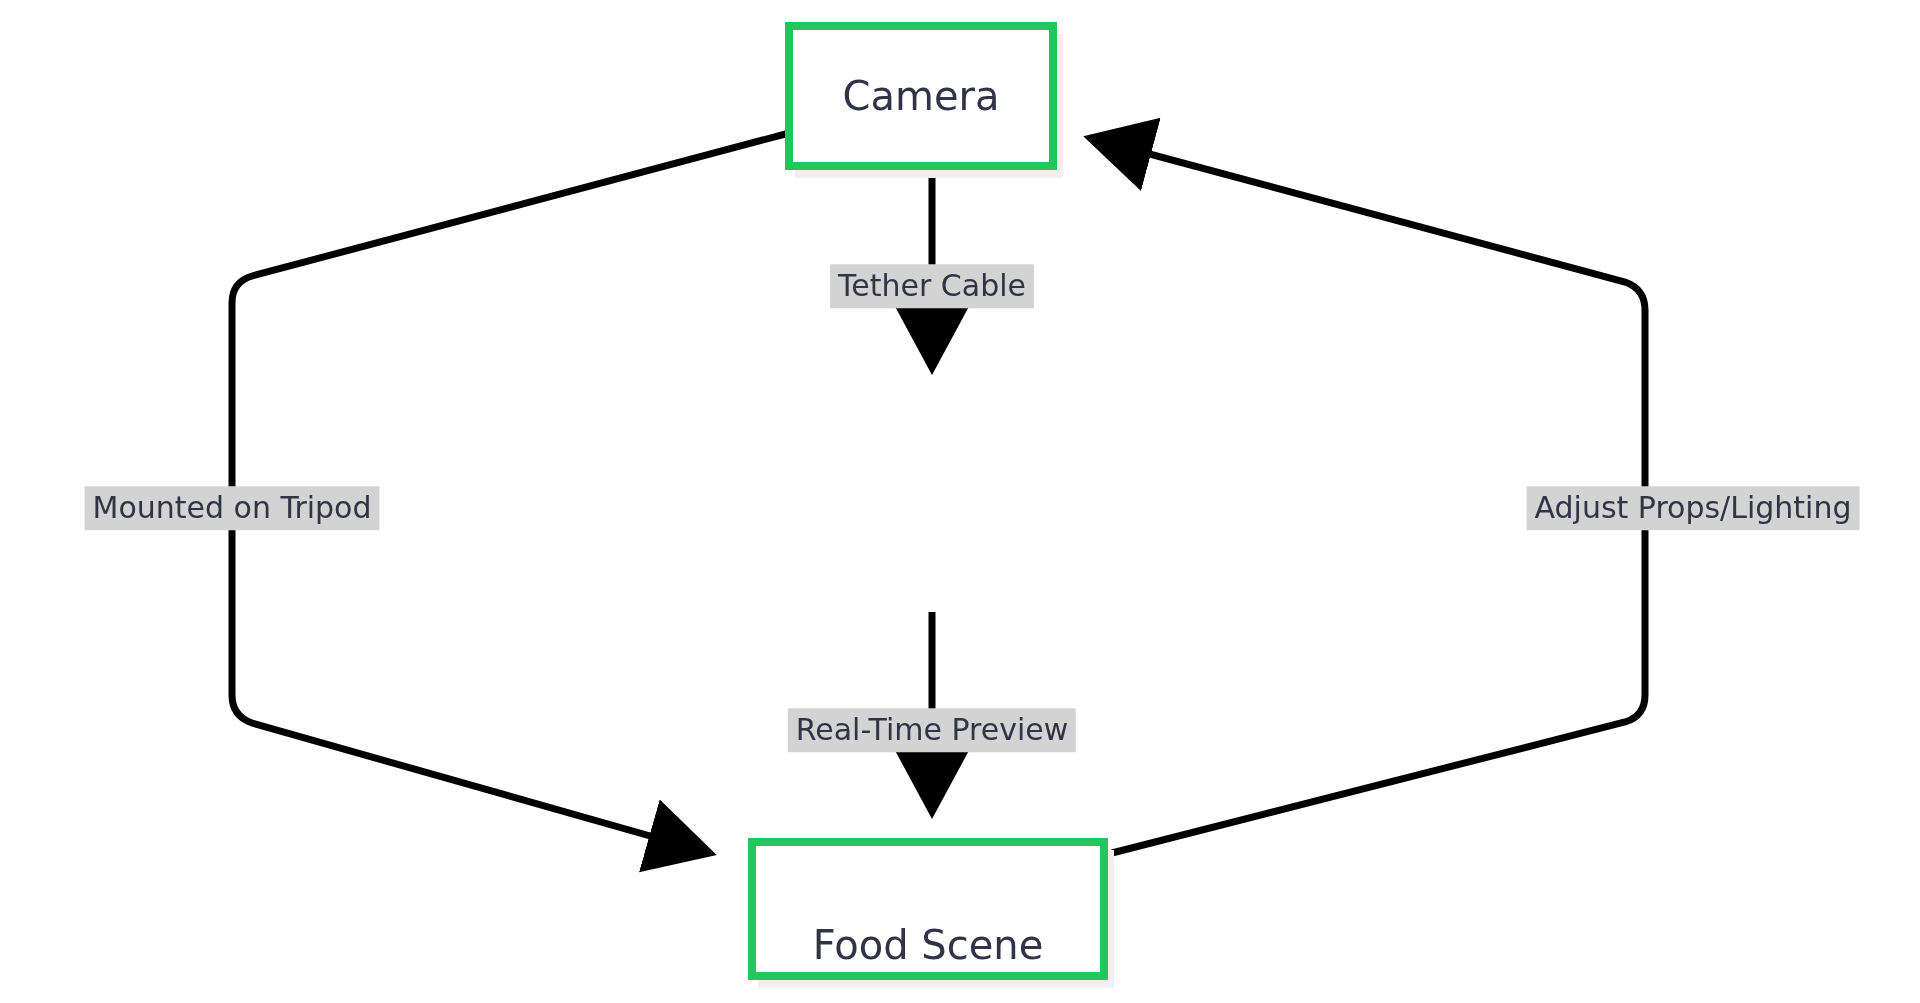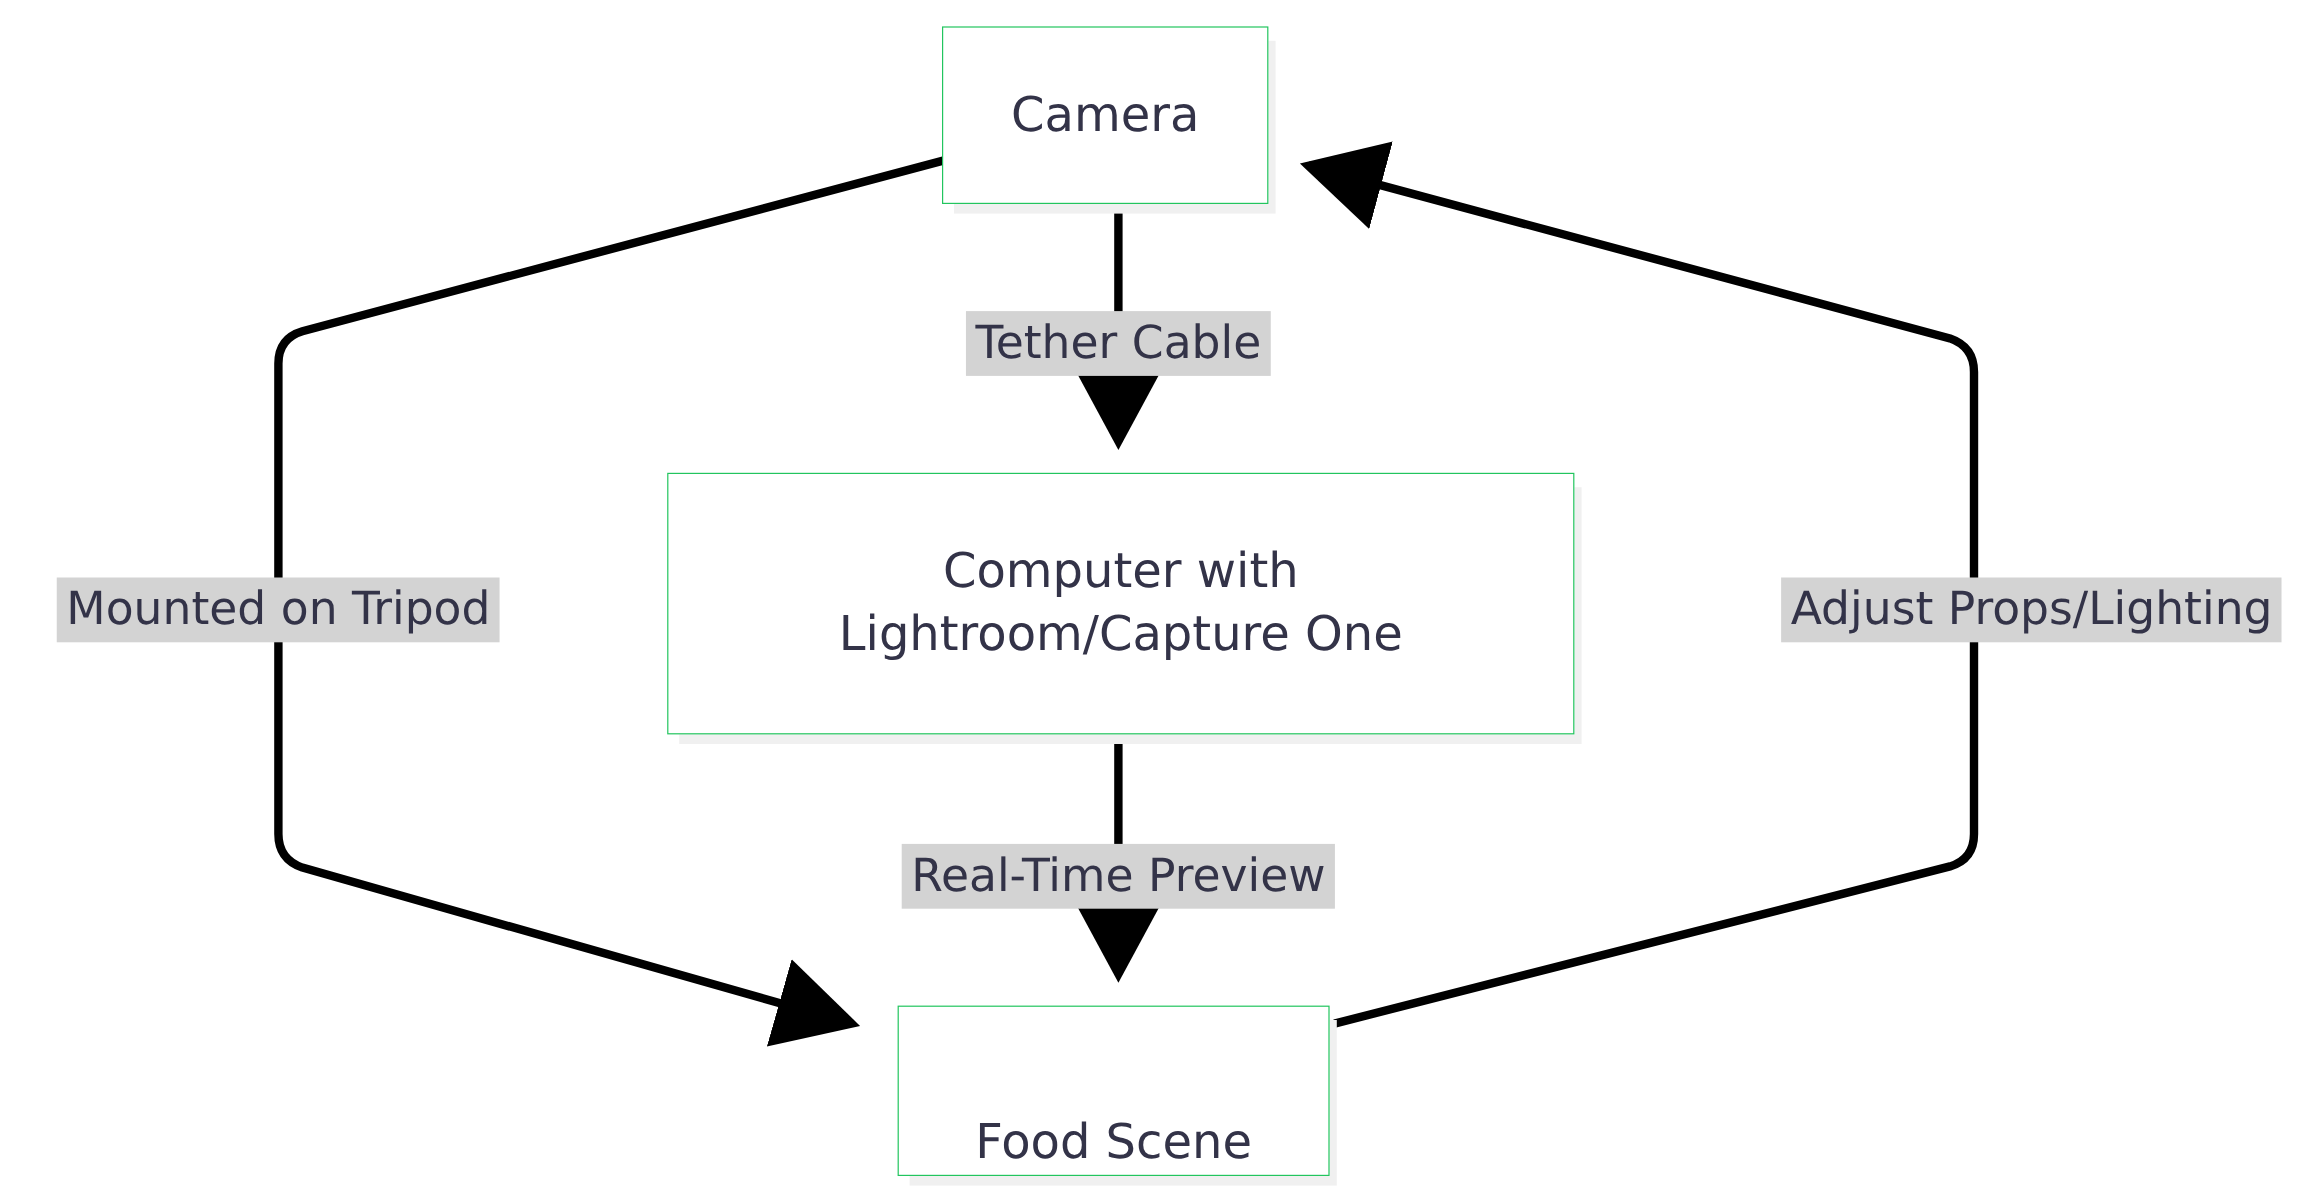--- a/index.html
+++ b/index.html
@@ -19,21 +19,21 @@
     position: absolute;
     left: 0;
     top: 0;
     width: 1920px;
     height: 1003px;
   }
   .node {
     position: absolute;
     box-sizing: border-box;
     background: #ffffff;
-    border: 1px solid #22c55e;
+    border: 8px solid #22c55e;
     display: flex;
     align-items: center;
     justify-content: center;
     text-align: center;
     color: #333348;
     box-shadow: 8px 10px 0 -2px #f0f0f0;
     z-index: 3;
   }
   .node-label {
     color: #333348;
@@ -63,21 +63,21 @@
     width: 360px;
     height: 142px;
     align-items: flex-end;
   }
   #node-food .node-label { font-size: 40px; }
 
   .edge-label {
     position: absolute;
     background: #d3d3d3;
     color: #333348;
-    font-size: 38px;
+    font-size: 30px;
     line-height: 1.25;
     padding: 3px 8px;
     white-space: nowrap;
     z-index: 5;
     transform: translate(-50%, -50%);
   }
   #label-tether  { left: 932px; top: 286px; }
   #label-preview { left: 932px; top: 730px; }
   #label-tripod  { left: 232px; top: 508px; text-align: center; }
   #label-adjust  { left: 1665px; top: 508px; margin-left: 28px; }
@@ -100,24 +100,20 @@
 
     <path d="M 793 132 L 252 276 Q 232 282 232 303 L 232 695 Q 232 716 252 723 L 710 853" stroke="#000000" stroke-width="7" fill="none" stroke-linecap="butt" marker-end="url(#arrowSolid)"></path>
 
     <path d="M 1112 853 L 1625 722 Q 1645 716 1645 695 L 1645 310 Q 1645 289 1625 282 L 1090 138" stroke="#000000" stroke-width="7" fill="none" stroke-linecap="butt" marker-end="url(#arrowSolid)"></path>
   </svg>
 
   <div class="node" id="node-camera">
     <span class="node-label">Camera</span>
   </div>
 
-  <div class="node" id="node-computer">
-    <span class="node-label">Computer with
-Lightroom/Capture One</span>
-  </div>
 
   <div class="node" id="node-food">
     <span class="node-label">Food Scene</span>
   </div>
 
   <div class="edge-label" id="label-tether">Tether Cable</div>
 
   <div class="edge-label" id="label-preview">Real-Time Preview</div>
 
   <div class="edge-label" id="label-tripod">Mounted on Tripod</div>

